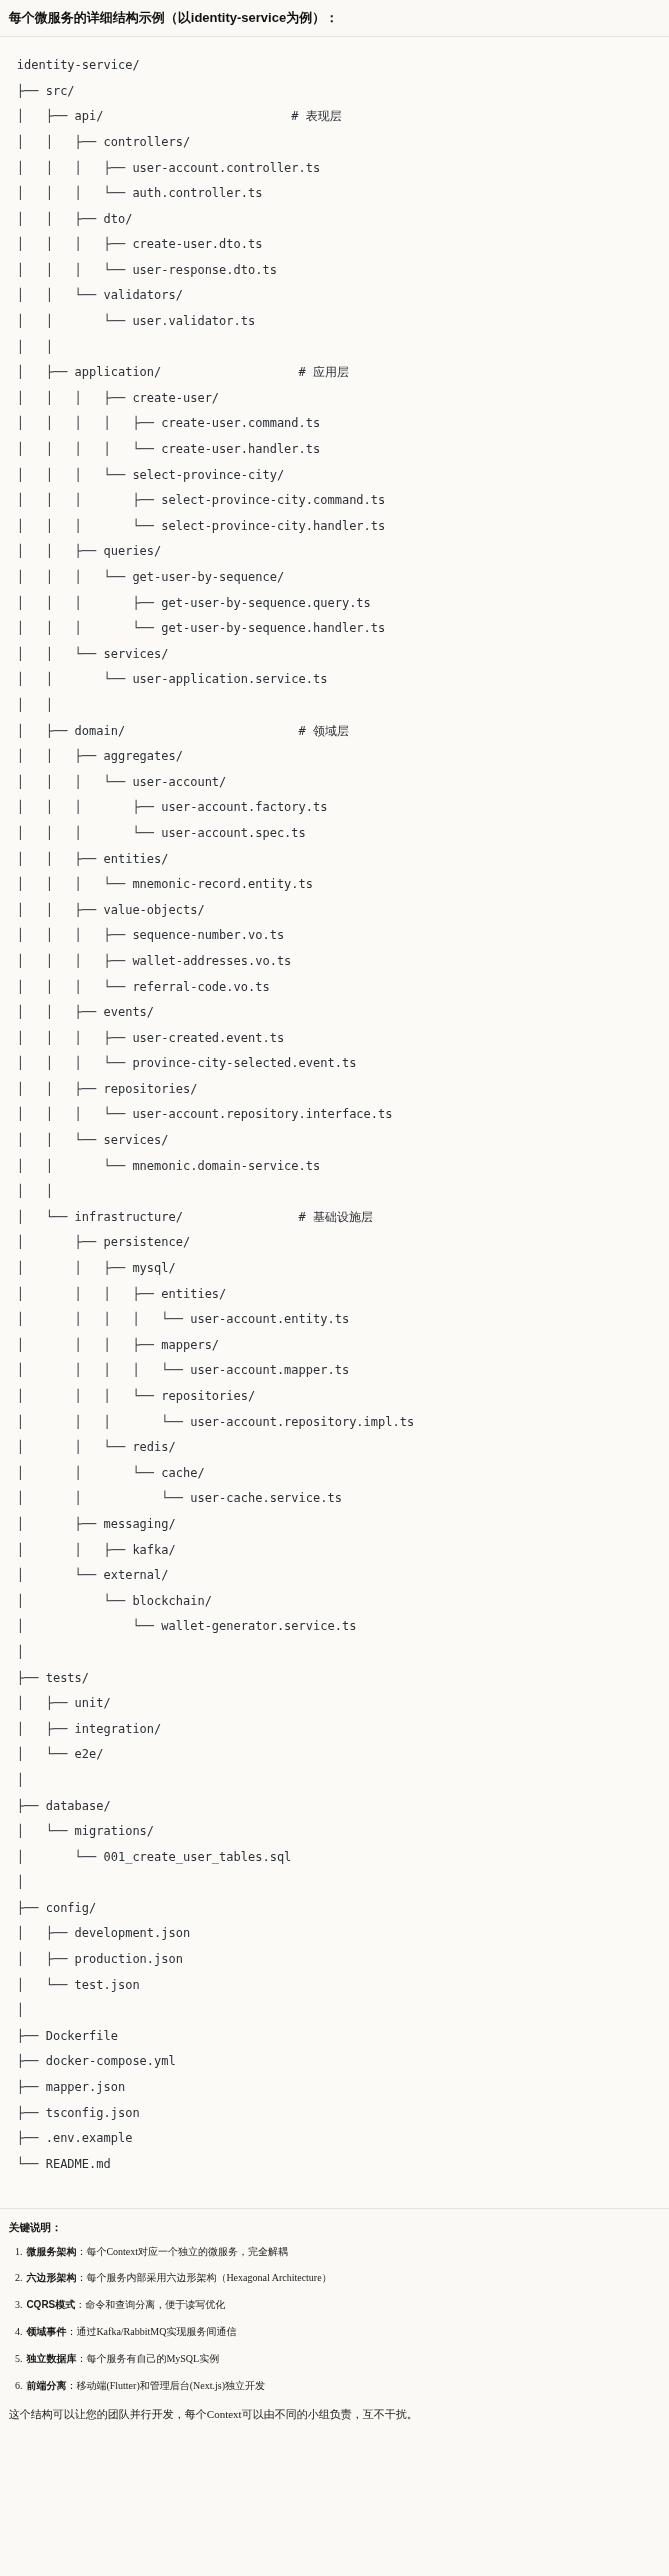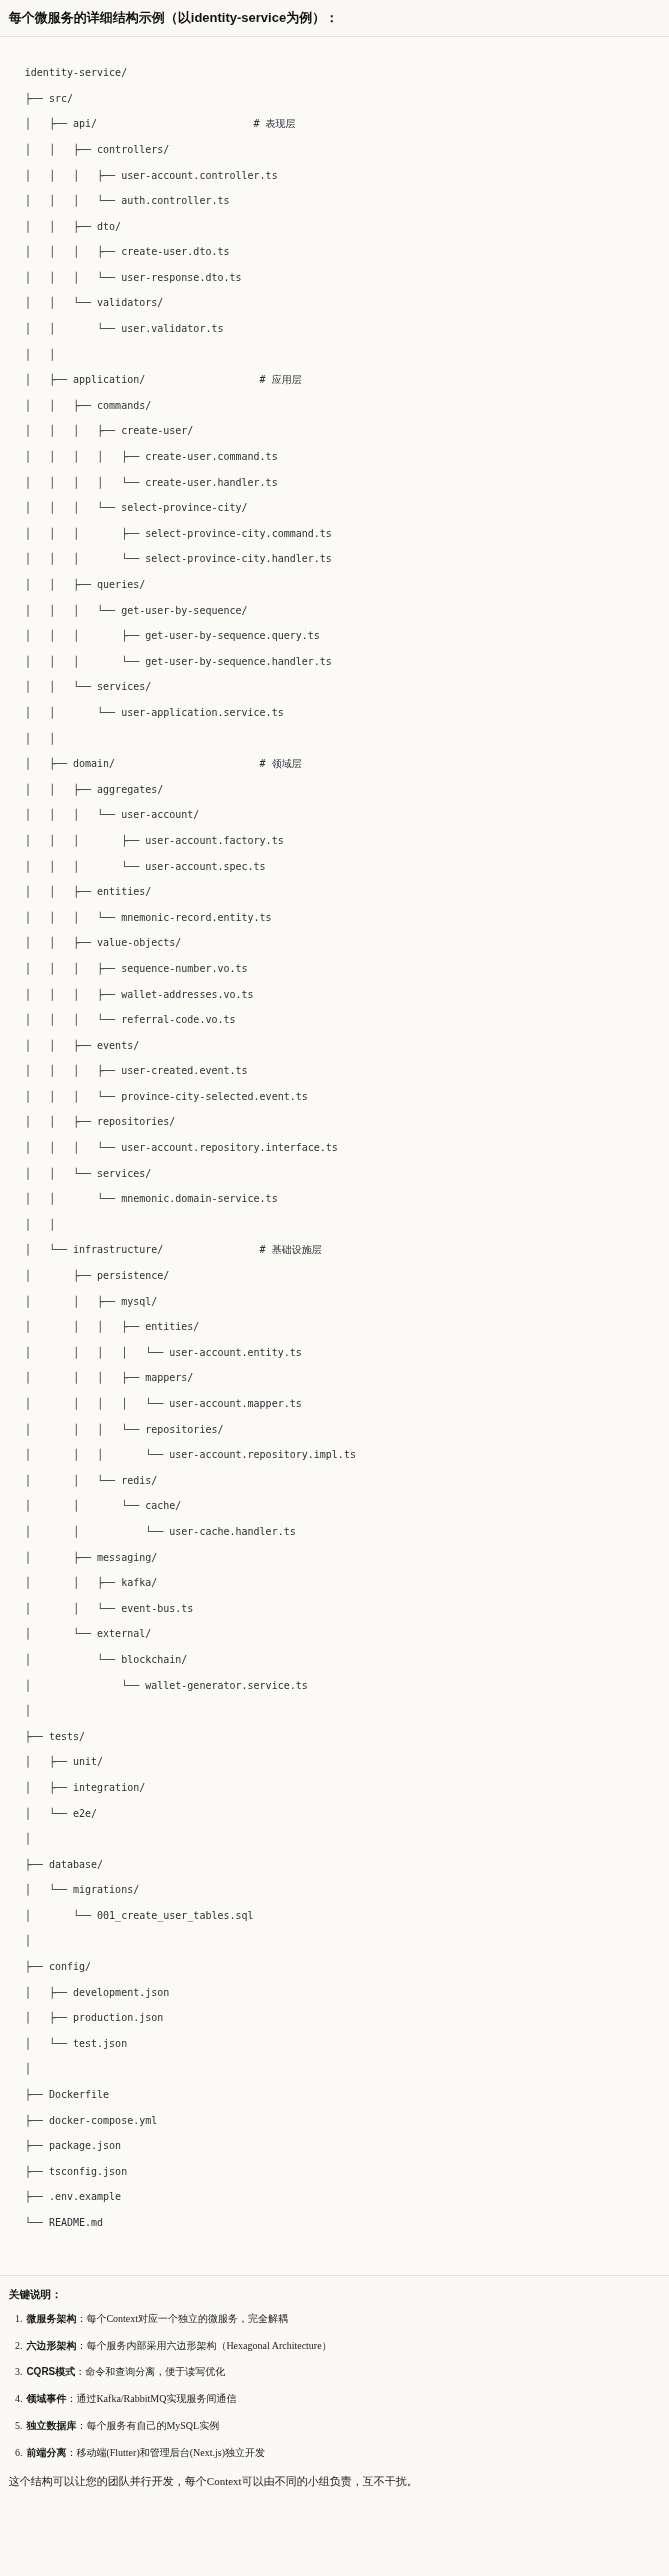--- a/index.html
+++ b/index.html
@@ -37,25 +37,25 @@
   }
 
   
   .tree-block {
     padding: 13.8px 8.8px 16.3px 8.8px;
     border-bottom: 0.6px solid #e6e4de;
     background: #fbfaf7;
   }
   .tree {
     font-family: "DejaVu Sans Mono", "Liberation Mono", monospace;
-    font-size: 10px;
+    font-size: 12px;
     line-height: 12.8px;
     color: #2b2f36;
     white-space: pre;
-    margin: 16px;
+    margin: 8px;
     tab-size: 4;
   }
   .tree .ln {
     display: block;
     white-space: pre;
     min-height: 12.8px;
   }
   .tree .cmt {
     color: #2b2f36;
   }
@@ -115,21 +115,20 @@
 <span class="ln">│   │   ├── controllers/</span>
 <span class="ln">│   │   │   ├── user-account.controller.ts</span>
 <span class="ln">│   │   │   └── auth.controller.ts</span>
 <span class="ln">│   │   ├── dto/</span>
 <span class="ln">│   │   │   ├── create-user.dto.ts</span>
 <span class="ln">│   │   │   └── user-response.dto.ts</span>
 <span class="ln">│   │   └── validators/</span>
 <span class="ln">│   │       └── user.validator.ts</span>
 <span class="ln">│   │</span>
 <span class="ln">│   ├── application/                   <span class="cmt"># 应用层</span></span>
-<span class="ln">│   │   ├── commands/</span>
 <span class="ln">│   │   │   ├── create-user/</span>
 <span class="ln">│   │   │   │   ├── create-user.command.ts</span>
 <span class="ln">│   │   │   │   └── create-user.handler.ts</span>
 <span class="ln">│   │   │   └── select-province-city/</span>
 <span class="ln">│   │   │       ├── select-province-city.command.ts</span>
 <span class="ln">│   │   │       └── select-province-city.handler.ts</span>
 <span class="ln">│   │   ├── queries/</span>
 <span class="ln">│   │   │   └── get-user-by-sequence/</span>
 <span class="ln">│   │   │       ├── get-user-by-sequence.query.ts</span>
 <span class="ln">│   │   │       └── get-user-by-sequence.handler.ts</span>
@@ -159,45 +158,44 @@
 <span class="ln">│       ├── persistence/</span>
 <span class="ln">│       │   ├── mysql/</span>
 <span class="ln">│       │   │   ├── entities/</span>
 <span class="ln">│       │   │   │   └── user-account.entity.ts</span>
 <span class="ln">│       │   │   ├── mappers/</span>
 <span class="ln">│       │   │   │   └── user-account.mapper.ts</span>
 <span class="ln">│       │   │   └── repositories/</span>
 <span class="ln">│       │   │       └── user-account.repository.impl.ts</span>
 <span class="ln">│       │   └── redis/</span>
 <span class="ln">│       │       └── cache/</span>
-<span class="ln">│       │           └── user-cache.handler.ts</span>
+<span class="ln">│       │           └── user-cache.service.ts</span>
 <span class="ln">│       ├── messaging/</span>
 <span class="ln">│       │   ├── kafka/</span>
-<span class="ln">│       │   └── event-bus.ts</span>
 <span class="ln">│       └── external/</span>
 <span class="ln">│           └── blockchain/</span>
 <span class="ln">│               └── wallet-generator.service.ts</span>
 <span class="ln">│</span>
 <span class="ln">├── tests/</span>
 <span class="ln">│   ├── unit/</span>
 <span class="ln">│   ├── integration/</span>
 <span class="ln">│   └── e2e/</span>
 <span class="ln">│</span>
 <span class="ln">├── database/</span>
 <span class="ln">│   └── migrations/</span>
 <span class="ln">│       └── 001_create_user_tables.sql</span>
 <span class="ln">│</span>
 <span class="ln">├── config/</span>
 <span class="ln">│   ├── development.json</span>
 <span class="ln">│   ├── production.json</span>
 <span class="ln">│   └── test.json</span>
 <span class="ln">│</span>
 <span class="ln">├── Dockerfile</span>
 <span class="ln">├── docker-compose.yml</span>
-<span class="ln">├── package.json</span>
+<span class="ln">├── mapper.json</span>
 <span class="ln">├── tsconfig.json</span>
 <span class="ln">├── .env.example</span>
 <span class="ln">└── README.md</span>
 </code></pre>
   </div>
 
   <div class="notes-block">
     <p class="notes-heading">关键说明：</p>
     <ol class="notes" id="notes-list">
         <li><span class="strong">微服务架构</span><span class="rest">：每个Context对应一个独立的微服务，完全解耦</span></li>

